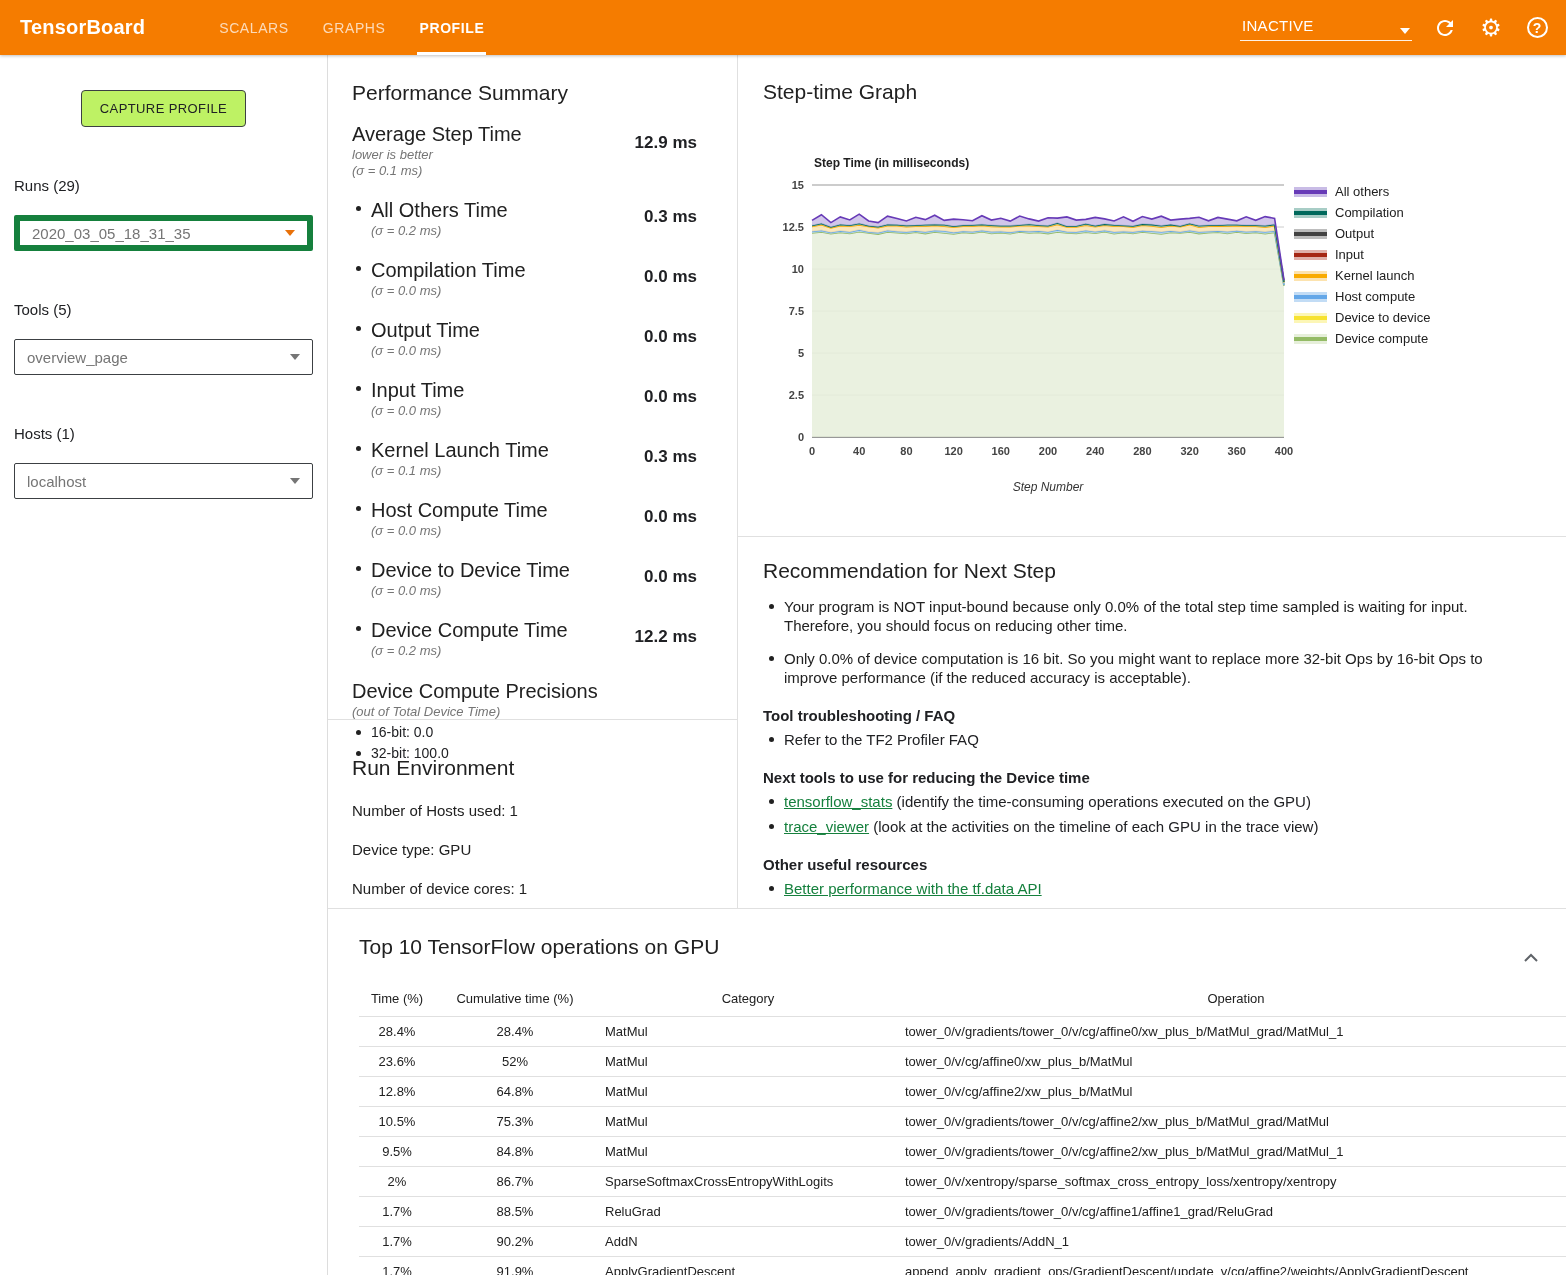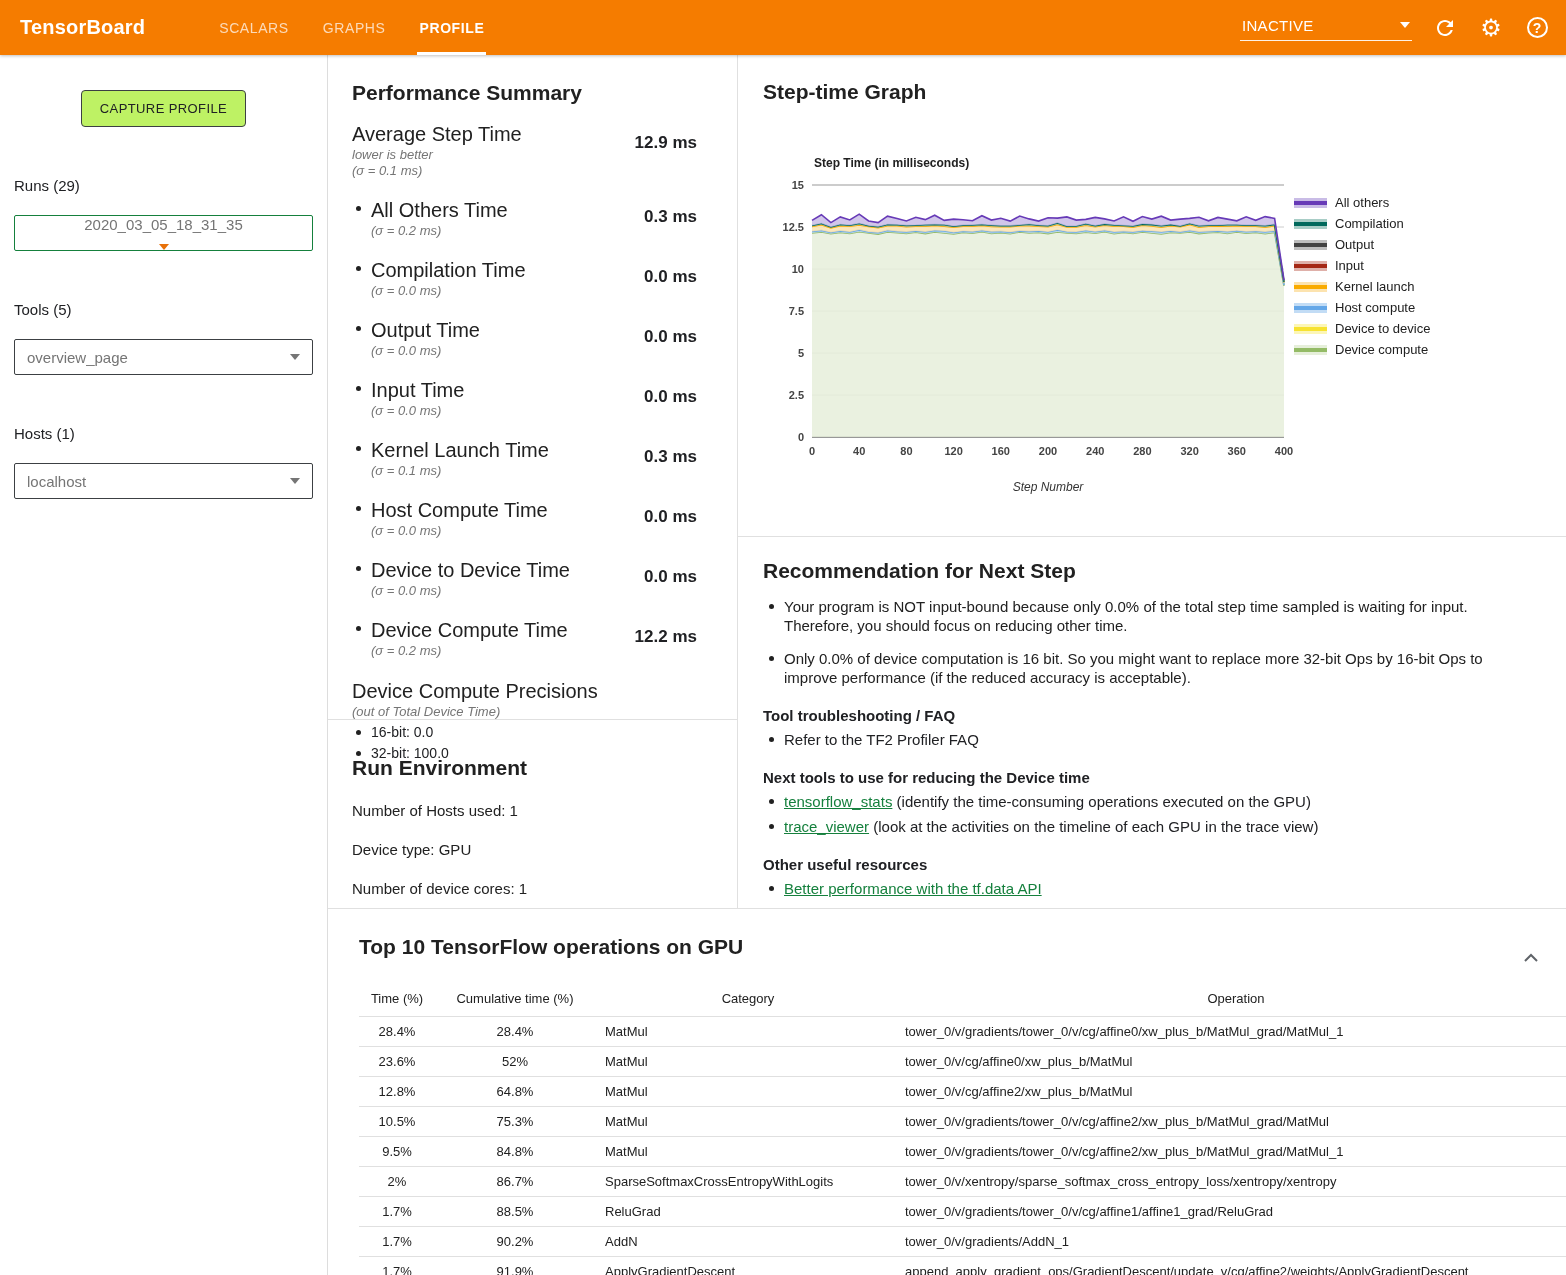--- a/index.html
+++ b/index.html
@@ -10,21 +10,21 @@
   .topbar { height:55px; background:#f57c00; display:flex; align-items:center;
     padding:0 16px 0 20px; box-shadow:0 1px 3px rgba(0,0,0,.25); position:relative; z-index:5; }
   .logo { color:#fff; font-size:20px; font-weight:bold; letter-spacing:.2px; }
   .tabs { display:flex; gap:30px; margin-left:72px; height:55px; }
   .tab { color:rgba(255,255,255,.72); font-size:14px; letter-spacing:.6px; height:55px;
     line-height:57px; border-bottom:3px solid transparent; padding:0 2px; cursor:pointer; }
   .tab.active { color:#fff; border-bottom-color:#fff; font-weight:bold; }
   .topbar-right { margin-left:auto; display:flex; align-items:center; gap:20px; }
   .status-select { width:172px; color:#fff; font-size:15px; letter-spacing:.3px;
     border-bottom:1px solid rgba(255,255,255,.9); padding:2px 2px 6px 2px;
-    display:flex; justify-content:space-between; align-items:center; cursor:pointer; }
+    display:flex; justify-content:space-between; align-items:flex-end; cursor:pointer; }
   .caret-down-w { width:0; height:0; border-left:5px solid transparent;
     border-right:5px solid transparent; border-top:6px solid #fff; }
   .bar-icon { width:26px; height:26px; display:flex; align-items:center; justify-content:center;
     color:#fff; cursor:pointer; }
   .help-circle { width:21px; height:21px; border:2px solid #fff; border-radius:50%;
     color:#fff; font-size:14px; font-weight:bold; display:flex; align-items:center; justify-content:center; }
 
   
   .page { display:flex; height:1220px; }
   .sidebar { width:328px; border-right:1px solid #ddd; padding:20px 14px 0 14px; flex-shrink:0; }
@@ -34,27 +34,27 @@
   .right-col { flex:1; position:relative; }
 
   
   .capture-btn { display:block; margin:15px auto 0; background:#bef264; border:1px solid #3c4043;
     border-radius:4px; font-size:13px; letter-spacing:.4px; padding:10px 18px; color:#202124;
     font-family:inherit; cursor:pointer; }
   .side-label { font-size:15px; color:#202124; margin-top:50px; }
   .select { margin-top:21px; height:36px; border:1px solid #3c4043; border-radius:2px;
     display:flex; align-items:center; justify-content:space-between; padding:0 12px;
     font-size:15px; color:#757575; cursor:pointer; background:#fff; }
-  .select.runs { border:1px solid #15803d;flex-direction:column; }
+  .select.runs { border:6px solid #15803d; }
   .caret-down-g { width:0; height:0; border-left:5px solid transparent;
     border-right:5px solid transparent; border-top:6px solid #757575; }
   .select.runs .caret-down-g { border-top-color:#e8710a; }
 
   
-  .sec-title { font-size:21px; font-weight:bold; color:#212121; }
+  .sec-title { font-size:21px; font-weight:normal; color:#212121; }
 
   
   .perf { height:665px; border-bottom:1px solid #e0e0e0; padding:26px 40px 0 24px; }
   .avg-block { margin-top:18px; display:flex; }
   .m-label { font-size:20px; font-weight:normal; color:#212121; }
   .m-note, .m-sigma { font-size:13px; font-style:italic; color:#757575; margin-top:1px; }
   .m-value { margin-left:auto; font-size:17px; font-weight:bold; white-space:nowrap; padding-top:10px; }
   .metric { display:flex; margin-top:21px; }
   .bullet { width:5px; height:5px; border-radius:50%; background:#212121; margin:7px 10px 0 4px; flex-shrink:0; }
   .metric .m-value { padding-top:8px; }
@@ -64,21 +64,21 @@
   .prec-item .bullet { margin-top:6px; }
 
   
   .run-env { padding:36px 24px 0 24px; }
   .env-line { font-size:15px; color:#212121; margin-top:22px; }
 
   
   .chart-section { height:482px; border-bottom:1px solid #e0e0e0; position:relative; }
   .chart-section .sec-title { padding:25px 0 0 25px; }
   .chart-host { position:absolute; left:0; top:0; width:560px; height:450px; }
-  .legend { position:absolute; left:556px; top:137px;text-align:right; }
+  .legend { position:absolute; left:556px; top:126px;text-align:right; }
   .legend-item { display:flex; align-items:center; height:21px; }
   .legend-swatch { width:33px; height:10px; position:relative; }
   .legend-swatch .line { position:absolute; left:0; right:0; top:3px; height:4px; }
   .legend-label { font-size:13px; color:#212121; margin-left:8px; }
 
   
   .reco { padding:22px 40px 0 25px; }
   .reco ul { list-style:none; margin-top:14px; }
   .reco-bullet { display:flex; font-size:15px; line-height:19px; margin-top:14px; color:#212121; }
   .reco-bullet .bullet { margin:7px 10px 0 6px; }

